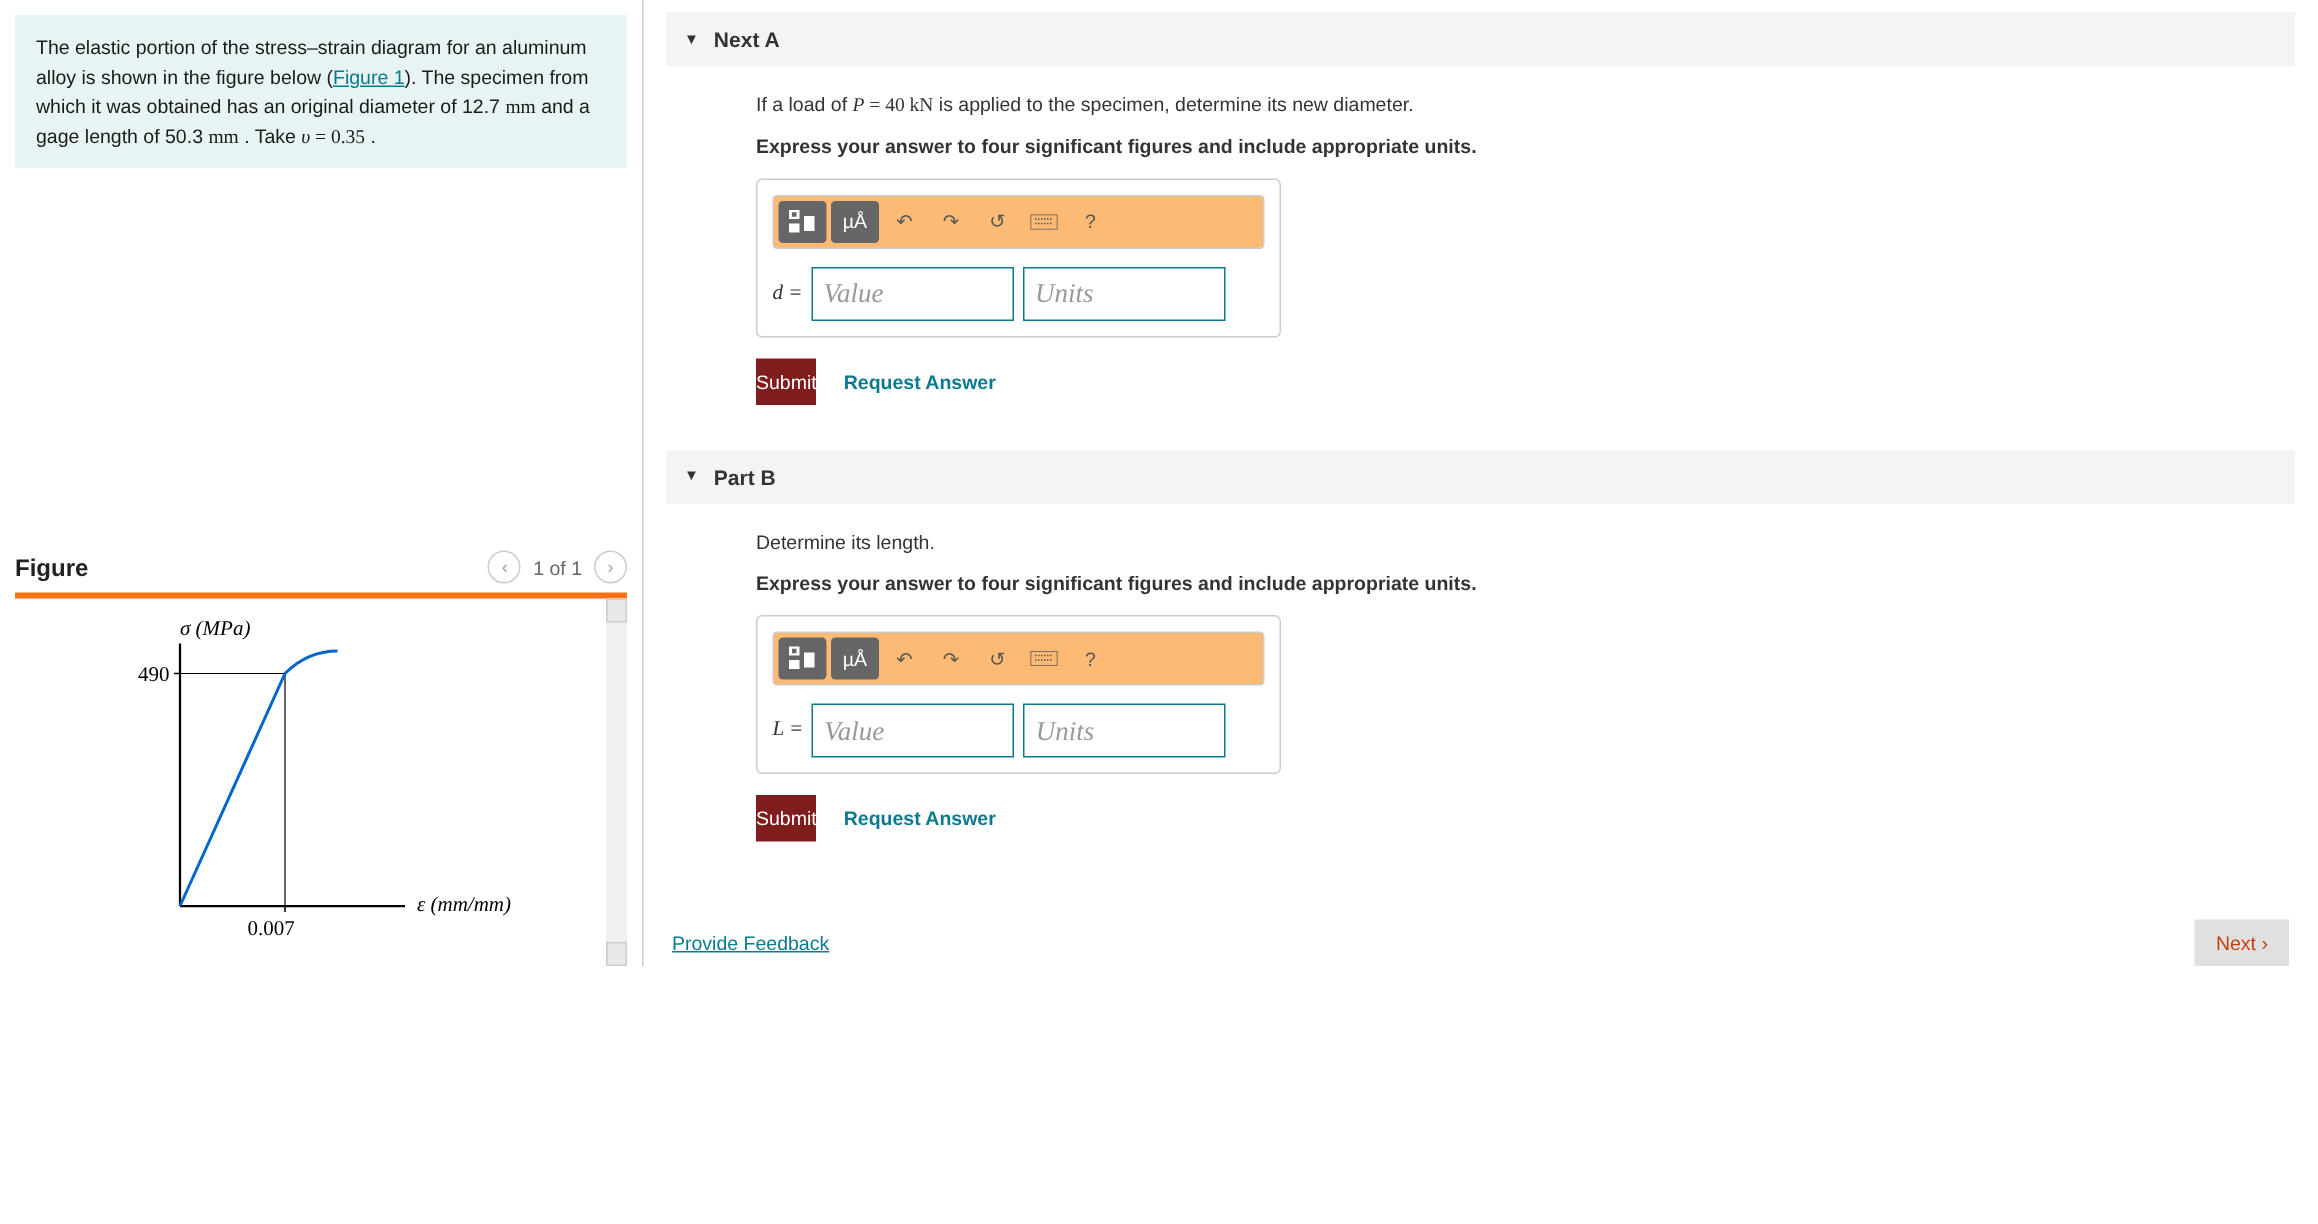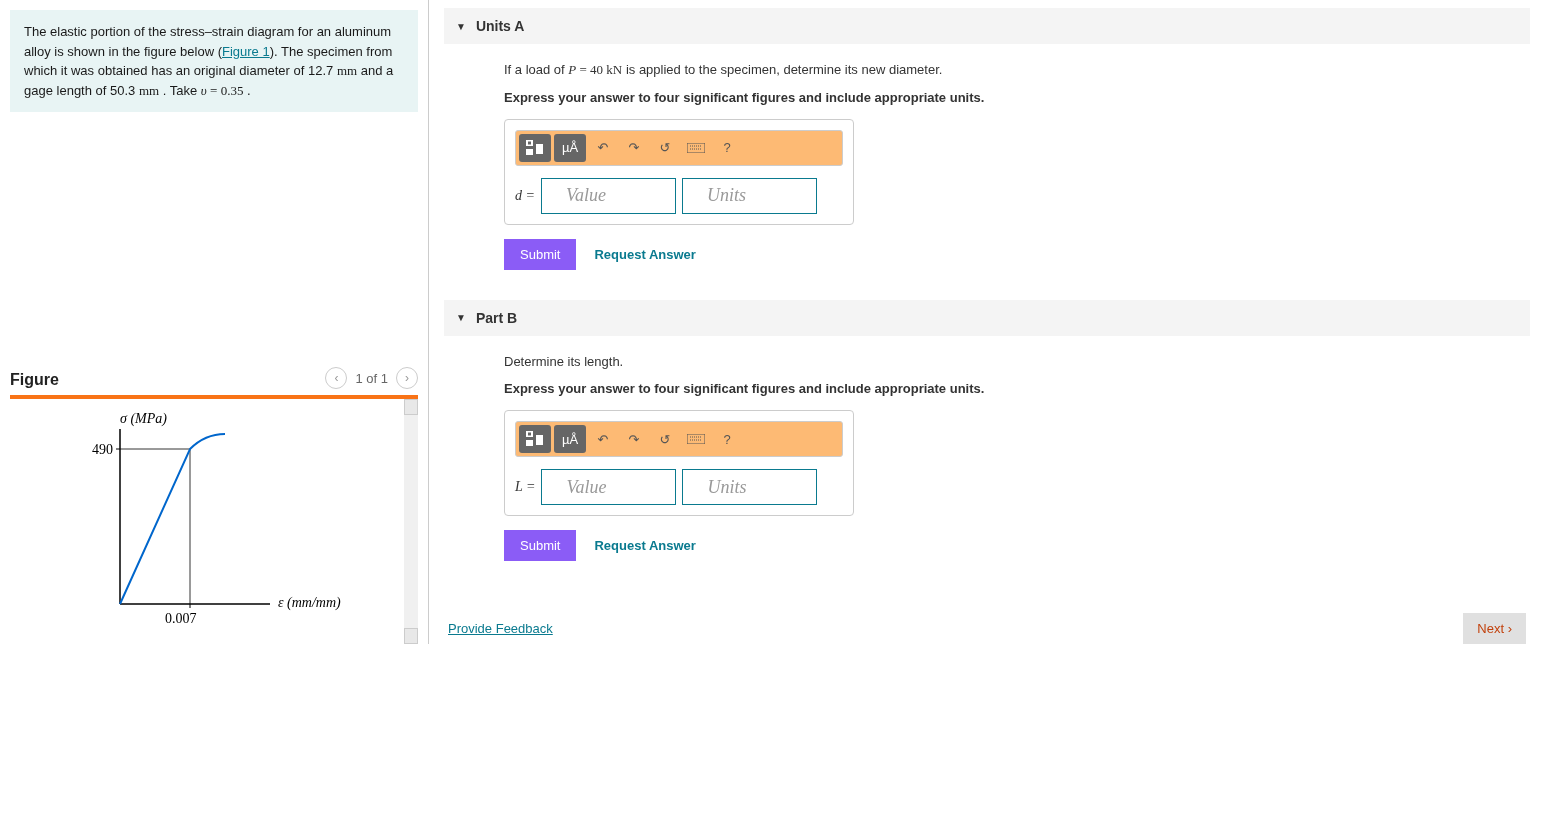--- a/index.html
+++ b/index.html
@@ -23,26 +23,26 @@
 .part-header .title { font-weight: bold; font-size: 14px; }
 .part-body { padding: 16px 20px 22px 60px; }
 .question-text { margin-bottom: 10px; line-height: 1.5; }
 .instruction { font-weight: bold; font-size: 13px; margin-bottom: 14px; }
 .answer-box { border: 1px solid #ccc; border-radius: 4px; padding: 10px; width: 350px; }
 .toolbar { background: #fdba74; border: 1px solid #ccc; border-radius: 3px; padding: 3px; display: flex; align-items: center; gap: 3px; margin-bottom: 12px; }
 .tool-btn { background: #666; color: #fff; border-radius: 3px; width: 32px; height: 28px; display: flex; align-items: center; justify-content: center; font-size: 13px; cursor: pointer; border: none; }
 .tool-btn.light { background: transparent; color: #555; border: none; width: 28px; }
 .input-row { display: flex; align-items: center; gap: 6px; }
 .var-label { font-style: italic; font-family: 'Times New Roman', serif; font-size: 14px; white-space: nowrap; }
-.val-input, .unit-input { border: 1px solid #0a7a8f; height: 36px; padding: 0 24px; font-family: 'Times New Roman', serif; font-size: 18px; font-style: italic; color: #999; }
+.val-input, .unit-input { border: 1px solid #0a7a8f; height: 36px; padding: 0 7px; font-family: 'Times New Roman', serif; font-size: 18px; font-style: italic; color: #999; }
 .val-input { width: 135px; }
 .unit-input { width: 135px; }
 .val-input::placeholder, .unit-input::placeholder { color: #999; }
 .submit-row { margin-top: 14px; display: flex; align-items: center; gap: 18px; }
-.submit-btn { background: #8b5cf6; color: #fff; border: none; padding: 8px 16px; font-size: 13px; cursor: pointer; }
+.submit-btn { background: #7f1d1d; color: #fff; border: none; padding: 8px 0; font-size: 13px; cursor: pointer; }
 .request-link { color: #0a7a8f; font-size: 13px; font-weight: bold; cursor: pointer; }
 .footer-row { display: flex; justify-content: space-between; align-items: center; margin-top: 30px; padding: 0 4px; gap: 44px; }
 .feedback-link { color: #0a7a8f; text-decoration: underline; font-size: 13px; cursor: pointer; }
 .next-btn { background: #e0e0e0; border: none; padding: 8px 14px; font-size: 13px; cursor: pointer; color: #c2410c; }
 .serif { font-family: 'Times New Roman', serif; }
 </style>
 </head>
 <body>
 
 <div class="left-panel">
@@ -75,21 +75,21 @@
       </svg>
       <div class="figure-scrollbar"></div>
     </div>
   </div>
 </div>
 
 <div class="right-panel">
 
   <div class="part-header">
     <span class="caret">▼</span>
-    <span class="title">Units A</span>
+    <span class="title">Next A</span>
   </div>
   <div class="part-body">
     <div class="question-text">
       <span>If a load of </span><span class="serif" style="font-style:italic">P</span><span class="serif"> = 40 kN</span><span> is applied to the specimen, determine its new diameter.</span>
     </div>
     <div class="instruction">Express your answer to four significant figures and include appropriate units.</div>
 
     <div class="answer-box">
       <div class="toolbar">
         <button class="tool-btn">

